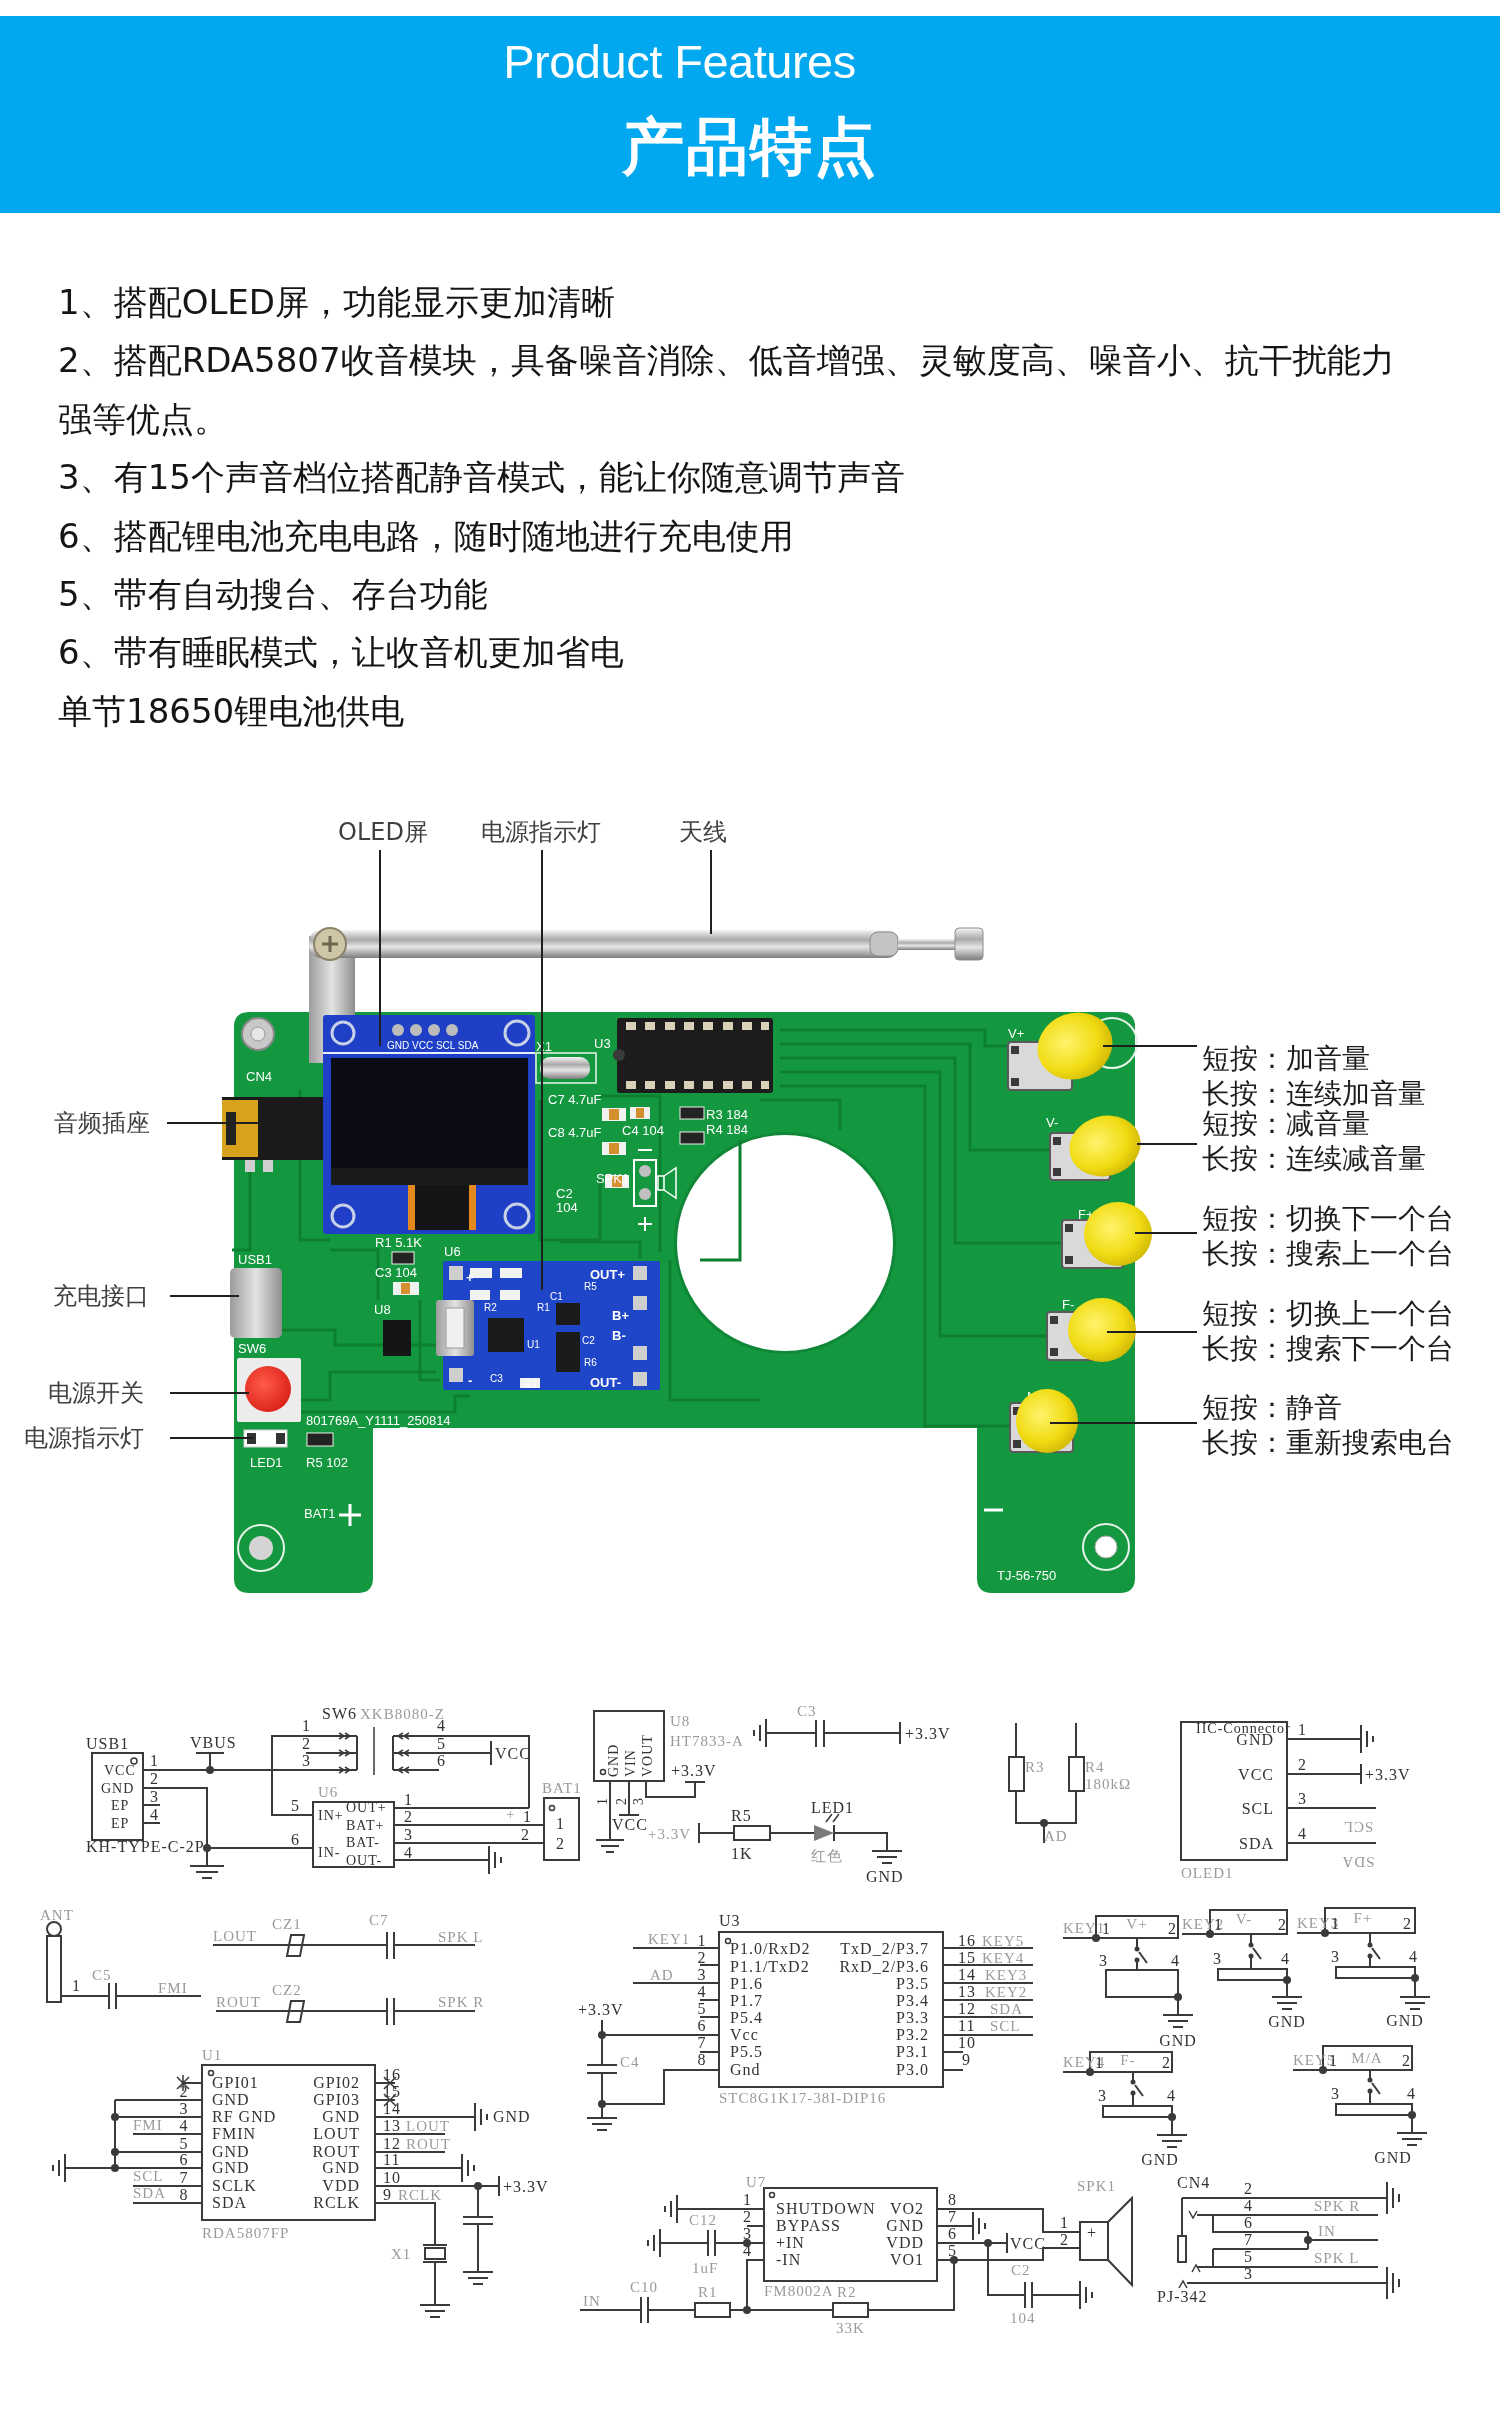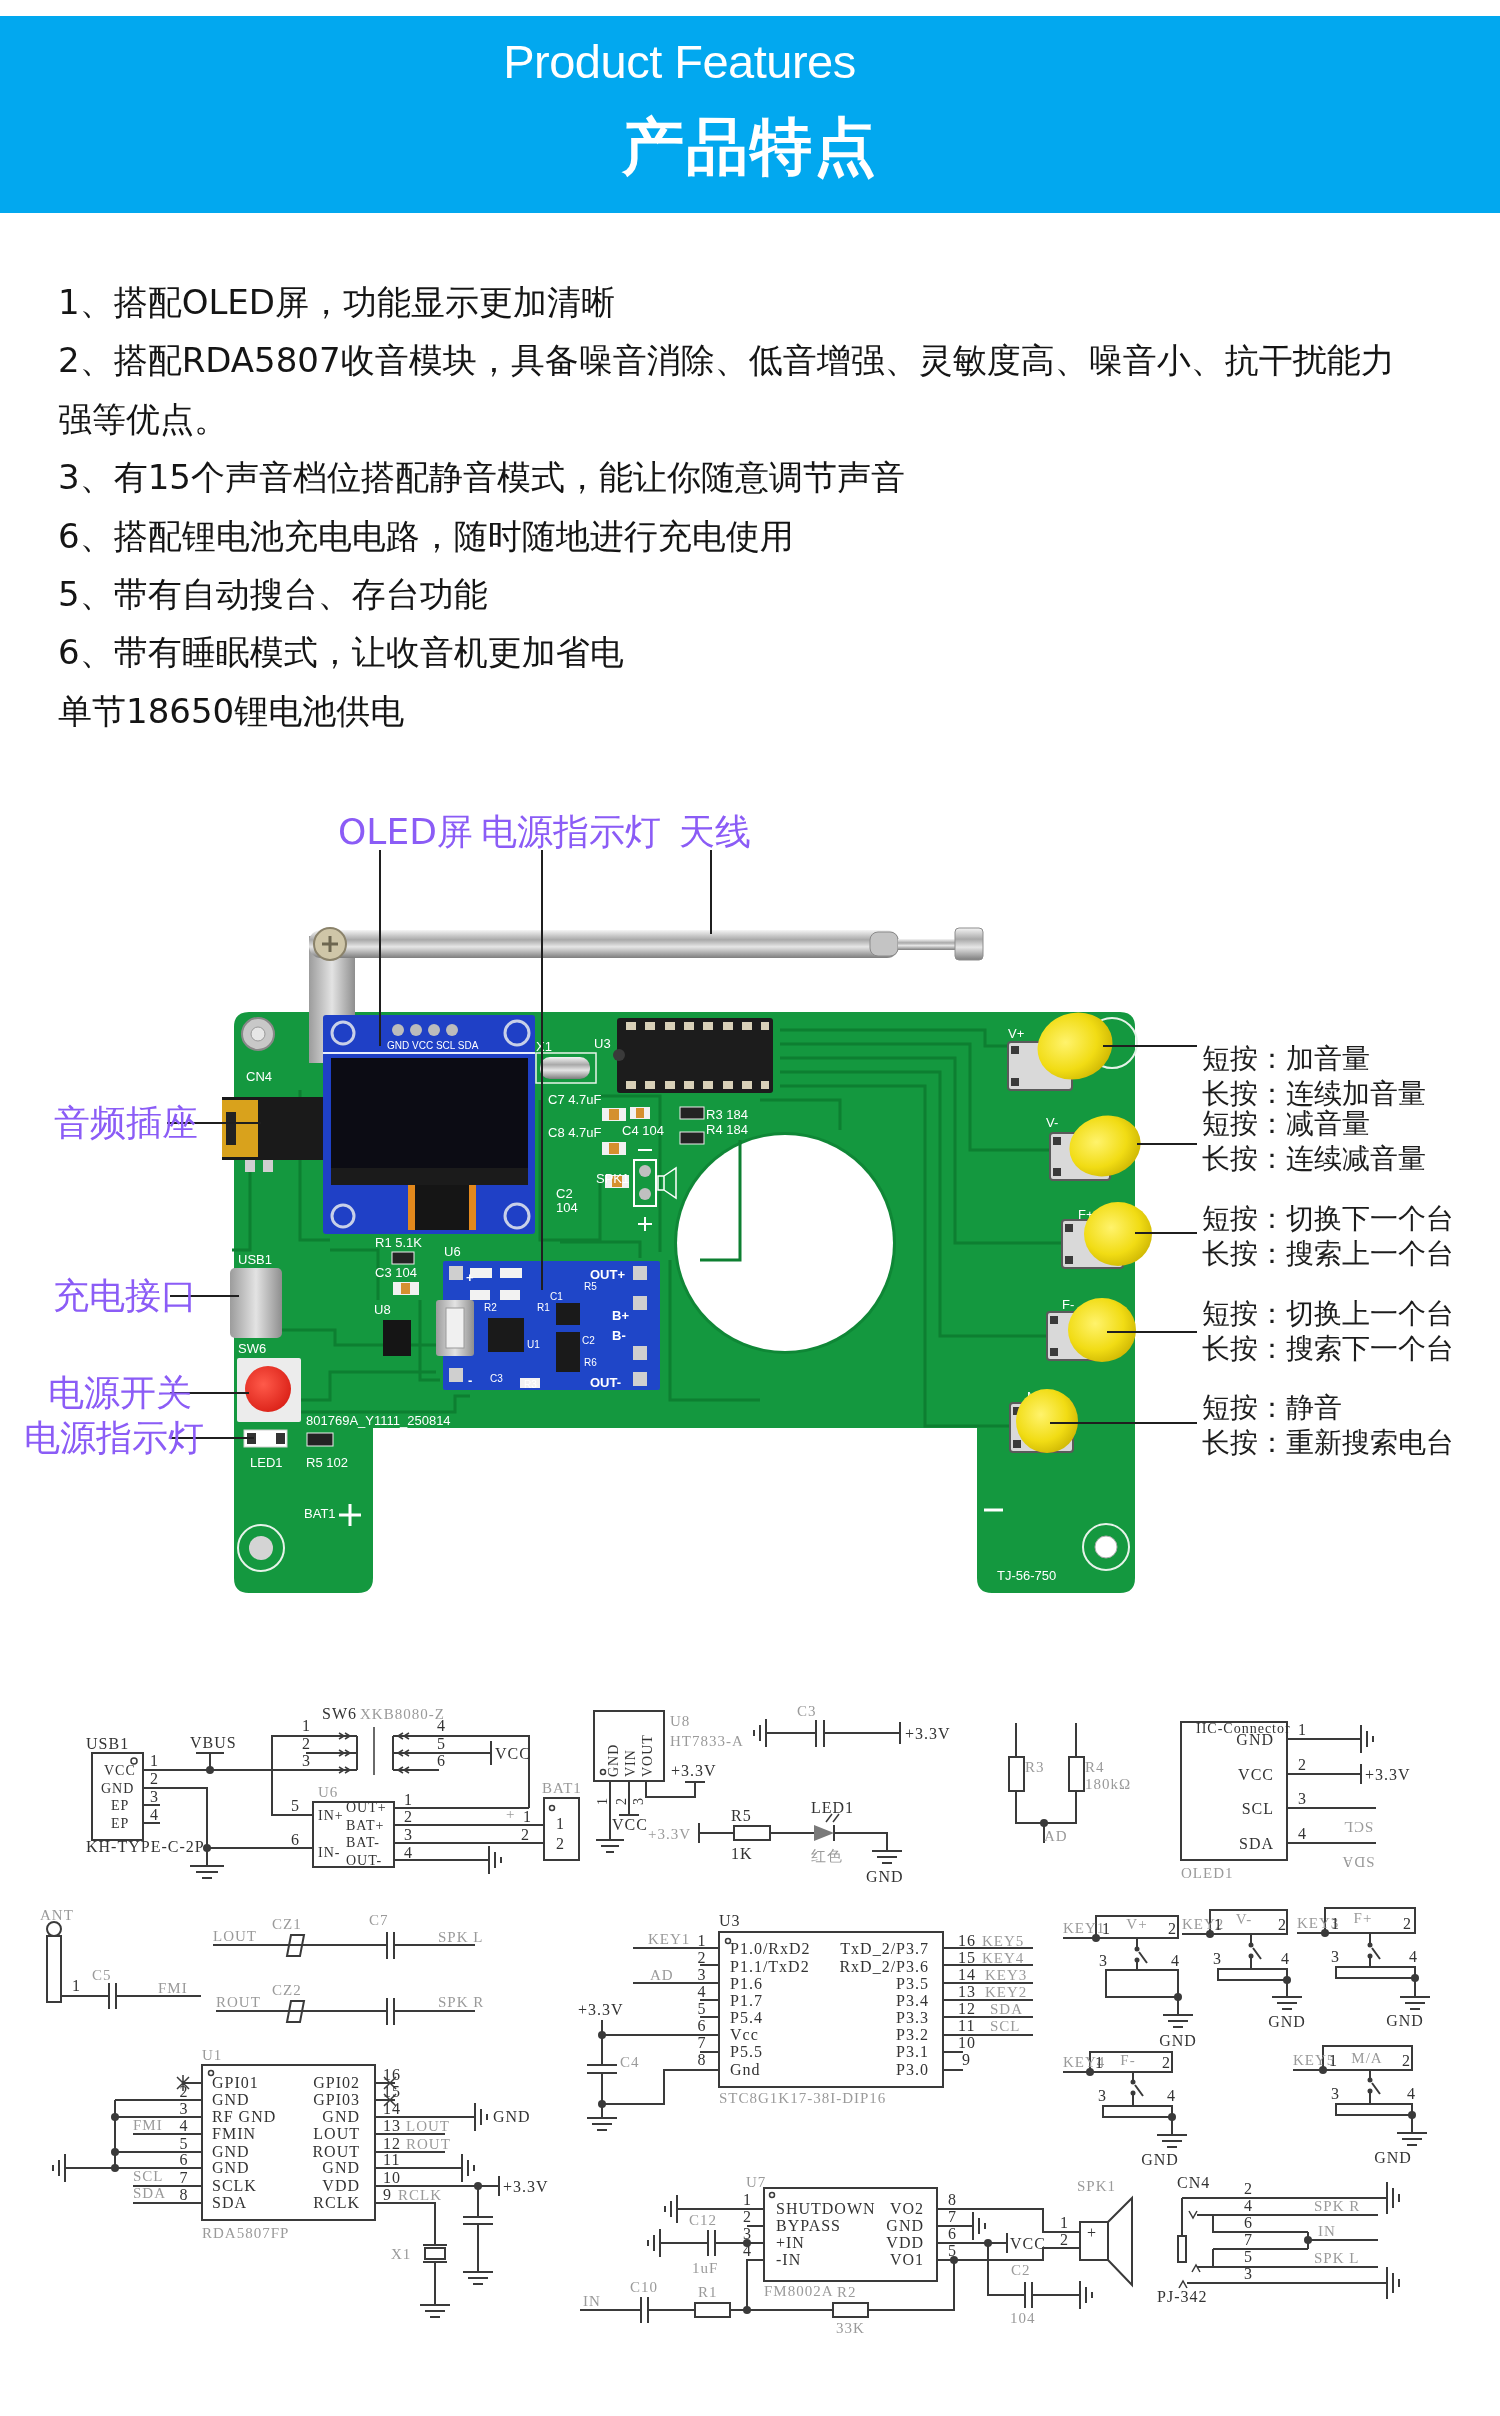--- a/index.html
+++ b/index.html
@@ -3,21 +3,21 @@
 <meta charset="utf-8">
 <style>
   html,body{margin:0;padding:0;}
   body{width:1500px;height:2416px;position:relative;background:#ffffff;overflow:hidden;font-family:"DejaVu Sans",sans-serif;color:#1a1a1a;}
   .banner{position:absolute;left:0;top:16px;width:1500px;height:197px;background:#02a8ef;}
   .title-en{position:absolute;left:0;top:21px;width:1359px;text-align:center;color:#fff;font-family:"Liberation Sans",sans-serif;font-size:47px;line-height:50px;letter-spacing:-0.5px;}
   .title-cn{position:absolute;left:0;top:76px;width:1500px;text-align:center;color:#fff;font-size:62px;font-weight:bold;line-height:110px;letter-spacing:2px;}
   .features{position:absolute;left:58px;top:273px;font-size:34px;line-height:58.4px;color:#151515;}
   .features .line{white-space:nowrap;height:58.4px;}
   .photo{position:absolute;left:0;top:780px;width:1500px;height:840px;}
-  .callout{position:absolute;font-size:36px;line-height:34px;color:#8b5cf6;white-space:nowrap;}
+  .callout{position:absolute;font-size:24px;line-height:34px;color:#404040;white-space:nowrap;}
   .fn-group{position:absolute;left:1202px;font-size:28px;line-height:35px;color:#1d1d1d;white-space:nowrap;}
   .schematic{position:absolute;left:0;top:1680px;width:1500px;height:700px;}
   .sw{stroke:#3a3a3a;stroke-width:2;fill:none;}
   .sw1{stroke:#3a3a3a;stroke-width:1.5;fill:none;}
   .sb{fill:#3a3a3a;}
   .st{font-family:"Liberation Serif",serif;font-size:16px;fill:#333;letter-spacing:1px;}
   .sg{font-family:"Liberation Serif",serif;font-size:15px;fill:#9a9a9a;letter-spacing:1px;}
   .ss{font-size:14px;}
   .silk{font-family:"Liberation Sans",sans-serif;font-size:13px;fill:#ffffff;}
   .silk-s{font-family:"Liberation Sans",sans-serif;font-size:10px;fill:#ffffff;}

